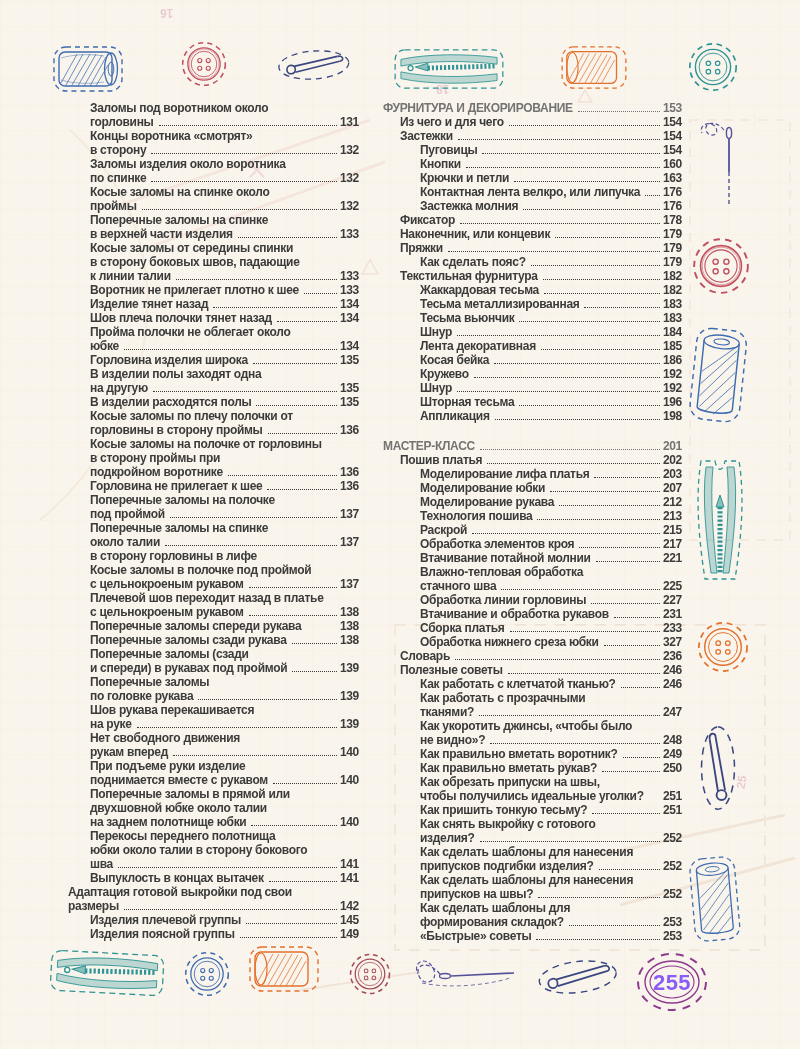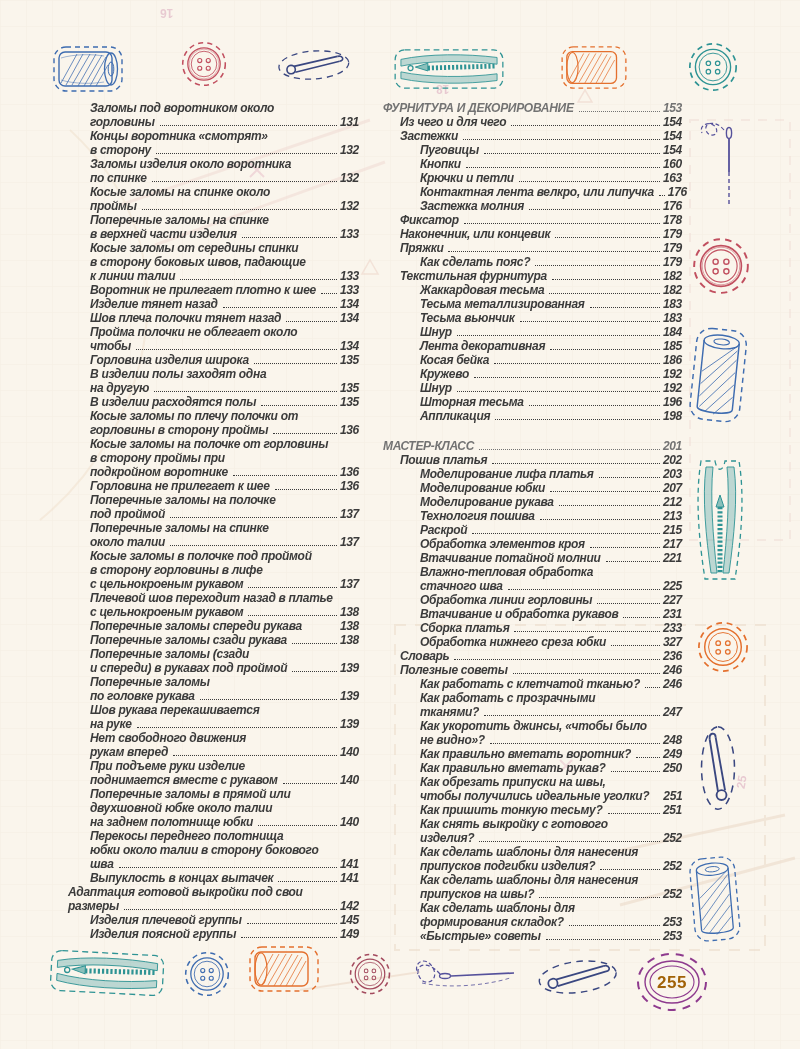--- a/index.html
+++ b/index.html
@@ -6,21 +6,21 @@
   .page{
     position:relative;width:800px;height:1049px;overflow:hidden;
     background:#faf5ec;
     font-family:"Liberation Sans","DejaVu Sans",sans-serif;
   }
   .bg-layer{position:absolute;left:0;top:0;}
   
   .col{
     position:absolute;top:101px;
     font-size:12px;line-height:14px;font-weight:700;
-    color:#3b3b3b;letter-spacing:-0.3px;font-style:italic;
+    color:#3b3b3b;letter-spacing:-0.3px;
   }
   .col-left{left:68px;width:291px;}
   .col-right{left:383px;width:299px;}
   .toc-entry{margin:0;}
   .col-left  .indent-2{padding-left:22px;}
   .col-right .indent-1{padding-left:17px;}
   .col-right .indent-2{padding-left:37px;}
   .toc-entry.heading{color:#737373;}
   .toc-line{display:flex;align-items:flex-end;}
   .toc-text{white-space:nowrap;}
@@ -30,21 +30,21 @@
     margin:0 3px 3px 5px;
   }
   .leader.no-dots{border-bottom:none;}
   .toc-page{white-space:nowrap;}
   .toc-spacer{height:16px;}
   
   .deco{position:absolute;}
   .page-badge{position:absolute;left:635px;top:951px;width:74px;height:64px;}
   .badge-num{
     position:absolute;inset:0;display:flex;align-items:center;justify-content:center;
-    font-size:17px;font-weight:700;color:#a16207;letter-spacing:0.5px;
+    font-size:22px;font-weight:700;color:#8b5cf6;letter-spacing:0.5px;
   }
   .faint-num{
     position:absolute;font-weight:700;color:#dfb4c4;opacity:0.65;
     font-size:12px;
   }
 </style>
 </head>
 <body>
 
 <div class="page">
@@ -382,21 +382,21 @@
           <span class="toc-text">Шов плеча полочки тянет назад</span>
           <span class="leader"></span>
           <span class="toc-page">134</span>
         </div>
       </div>
       <div class="toc-entry indent-2">
         <div class="toc-line">
           <span class="toc-text">Пройма полочки не облегает около</span>
         </div>
         <div class="toc-line">
-          <span class="toc-text">чтобы</span>
+          <span class="toc-text">юбке</span>
           <span class="leader"></span>
           <span class="toc-page">134</span>
         </div>
       </div>
       <div class="toc-entry indent-2">
         <div class="toc-line">
           <span class="toc-text">Горловина изделия широка</span>
           <span class="leader"></span>
           <span class="toc-page">135</span>
         </div>
@@ -463,24 +463,24 @@
           <span class="toc-text">Поперечные заломы на спинке</span>
         </div>
         <div class="toc-line">
           <span class="toc-text">около талии</span>
           <span class="leader"></span>
           <span class="toc-page">137</span>
         </div>
       </div>
       <div class="toc-entry indent-2">
         <div class="toc-line">
+          <span class="toc-text">в сторону горловины в лифе</span>
+        </div>
+        <div class="toc-line">
           <span class="toc-text">Косые заломы в полочке под проймой</span>
-        </div>
-        <div class="toc-line">
-          <span class="toc-text">в сторону горловины в лифе</span>
         </div>
         <div class="toc-line">
           <span class="toc-text">с цельнокроеным рукавом</span>
           <span class="leader"></span>
           <span class="toc-page">137</span>
         </div>
       </div>
       <div class="toc-entry indent-2">
         <div class="toc-line">
           <span class="toc-text">Плечевой шов переходит назад в платье</span>

